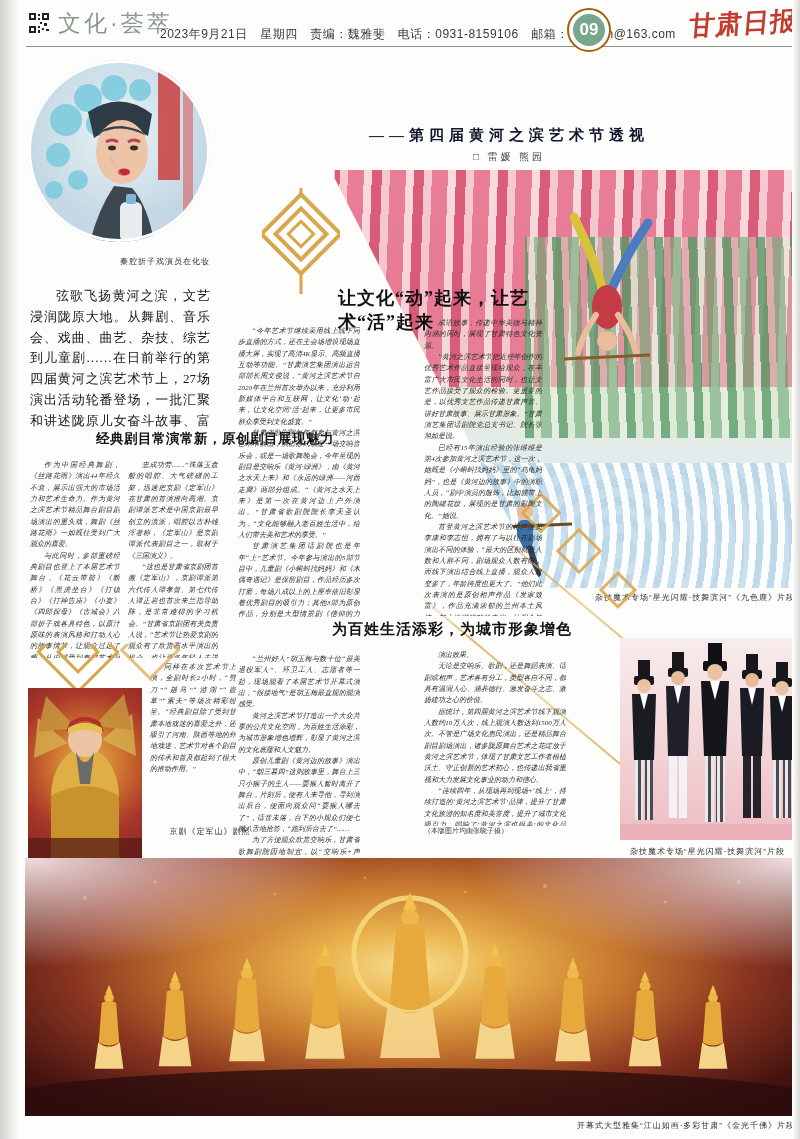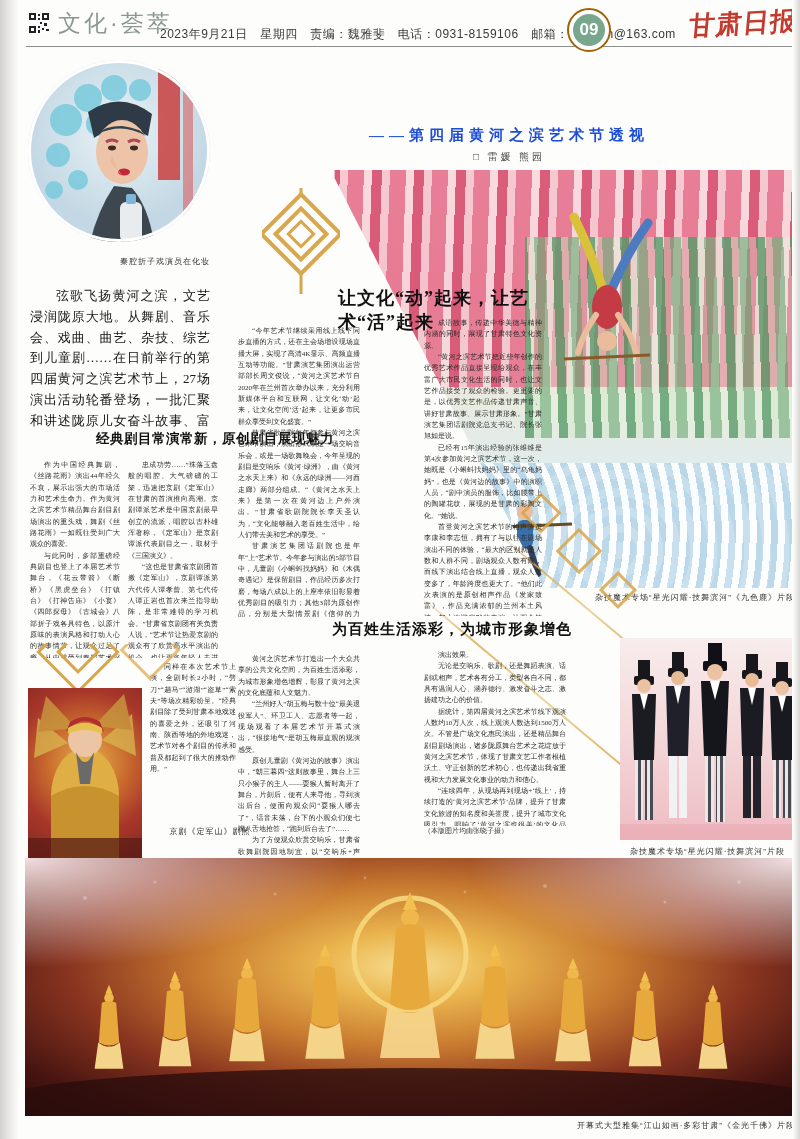--- a/index.html
+++ b/index.html
@@ -24,33 +24,33 @@
         display:flex;align-items:center;justify-content:center;
         font-family:"Liberation Sans",sans-serif;font-size:17px;font-weight:bold;}
   .masthead{left:688px;top:6px;width:110px;text-align:center;color:#c23b2e;font-weight:bold;
         font-size:26px;letter-spacing:1px;transform:rotate(-3deg) skewX(-8deg);
         font-family:"DejaVu Serif",serif;}
 
   
   .headline{left:222px;top:70px;width:574px;text-align:center;font-size:37px;font-weight:900;
         color:#141414;letter-spacing:1px;}
   .subhead{left:222px;top:126px;width:574px;text-align:center;font-size:15px;font-weight:bold;
-        letter-spacing:5px;color:#1d4ed8;}
+        letter-spacing:5px;color:#0f172a;}
   .byline{left:222px;top:150px;width:574px;text-align:center;font-size:10px;color:#4a4a4a;letter-spacing:3px;}
 
   
   .circle-photo{left:28px;top:60px;width:182px;height:182px;border-radius:50%;overflow:hidden;}
   .cap{font-size:8px;color:#333;font-family:"Liberation Sans",sans-serif;letter-spacing:1px;}
   .cap-circle{left:40px;top:256px;width:170px;text-align:right;}
   .intro{left:30px;top:286px;width:180px;height:144px;font-size:13px;line-height:1.6;color:#161616;overflow:hidden;}
   .intro p{margin:0;text-indent:2em;text-align:justify;}
 
   .h-classic{left:28px;top:430px;width:306px;text-align:right;font-size:13.5px;font-weight:900;color:#111;letter-spacing:.5px;}
   .colp{overflow:hidden;font-size:7px;line-height:1.62;color:#2b2b2b;}
-  .colp p{margin:0;text-indent:2em;text-align:justify;}
+  .colp p{margin:0;text-indent:2em;text-align:justify;font-style:italic;}
   .c1a{left:30px;top:460px;width:90px;height:198px;}
   .c1b{left:128px;top:460px;width:90px;height:198px;}
   .c1c{left:150px;top:662px;width:86px;height:158px;}
   .photo-djs{left:28px;top:688px;width:114px;height:178px;overflow:hidden;
         background:radial-gradient(circle at 52% 42%,#e7b24a 0%,#c96a2e 34%,#a8372a 60%,#7c2420 100%);}
   .cap-djs{left:150px;top:826px;width:120px;text-align:center;}
 
   
   .h-culture{left:338px;top:286px;width:260px;font-size:18px;font-weight:900;color:#111;letter-spacing:1px;}
   .c2a{left:238px;top:326px;width:122px;height:292px;}
@@ -261,22 +261,22 @@
     </div>
   <div class="abs colp c2b">
       <p>成语故事，传递中华美德与精神内涵的同时，展现了甘肃特色文化资源。</p>
       <p>“黄河之滨艺术节把近些年创作的优秀艺术作品直接呈现给观众，在丰富广大市民文化生活的同时，也让文艺作品接受了观众的检验。更重要的是，以优秀文艺作品传递甘肃声音、讲好甘肃故事、展示甘肃形象。”甘肃演艺集团话剧院党总支书记、院长张旭如是说。</p>
       <p>已经有15年演出经验的张维维是第4次参加黄河之滨艺术节，这一次，她既是《小蝌蚪找妈妈》里的“乌龟妈妈”，也是《黄河边的故事》中的演职人员，“剧中演员的服饰，比如腰带上的陶罐花纹，展现的是甘肃的彩陶文化。”她说。</p>
       <p>首登黄河之滨艺术节的相声演员李康和李志恒，拥有了与以往在剧场演出不同的体验，“最大的区别就是人数和人群不同，剧场观众人数有限，而线下演出结合线上直播，观众人数变多了，年龄跨度也更大了。”他们此次表演的是原创相声作品《发家致富》，作品充满浓郁的兰州本土风情，加之诙谐幽默的表演，让观众笑声不绝、掌声不断。</p>
     </div>
 
   <div class="abs h-life">为百姓生活添彩，为城市形象增色</div>
   <div class="abs colp c3a">
+      <p>“兰州好人”胡玉梅与数十位“最美退役军人”、环卫工人、志愿者等一起，现场观看了本届艺术节开幕式演出，“很接地气”是胡玉梅最直观的观演感受。</p>
       <p>黄河之滨艺术节打造出一个大众共享的公共文化空间，为百姓生活添彩，为城市形象增色增辉，彰显了黄河之滨的文化底蕴和人文魅力。</p>
-      <p>“兰州好人”胡玉梅与数十位“最美退役军人”、环卫工人、志愿者等一起，现场观看了本届艺术节开幕式演出，“很接地气”是胡玉梅最直观的观演感受。</p>
       <p>原创儿童剧《黄河边的故事》演出中，“朝三暮四”这则故事里，舞台上三只小猴子的主人——耍猴人暂时离开了舞台，片刻后，便有人来寻他，寻到演出后台，便面向观众问“耍猴人哪去了”，话音未落，台下的小观众们便七嘴八舌地抢答，“跑到后台去了”……</p>
       <p>为了方便观众欣赏交响乐，甘肃省歌舞剧院因地制宜，以“交响乐+声乐”的融合创新形式进行演出，取得了良好的</p>
     </div>
   <div class="abs colp c3b">
       <p>演出效果。</p>
       <p>无论是交响乐、歌剧，还是舞蹈表演、话剧或相声，艺术各有分工，类型各自不同，都具有温润人心、涵养德行、激发奋斗之志、激扬建功之心的价值。</p>
       <p>据统计，第四届黄河之滨艺术节线下观演人数约10万人次，线上观演人数达到1500万人次。不管是广场文化惠民演出，还是精品舞台剧目剧场演出，诸多陇原舞台艺术之花绽放于黄河之滨艺术节，体现了甘肃文艺工作者根植沃土、守正创新的艺术初心，也传递出我省重视和大力发展文化事业的动力和信心。</p>
       <p>“连续四年，从现场再到现场+‘线上’，持续打造的‘黄河之滨艺术节’品牌，提升了甘肃文化旅游的知名度和美誉度，提升了城市文化吸引力，唱响了‘黄河之滨也很美’的文化品牌。”周文俊说。</p>
     </div>
   <div class="abs credit">（本版图片均由张晓子摄）</div>

